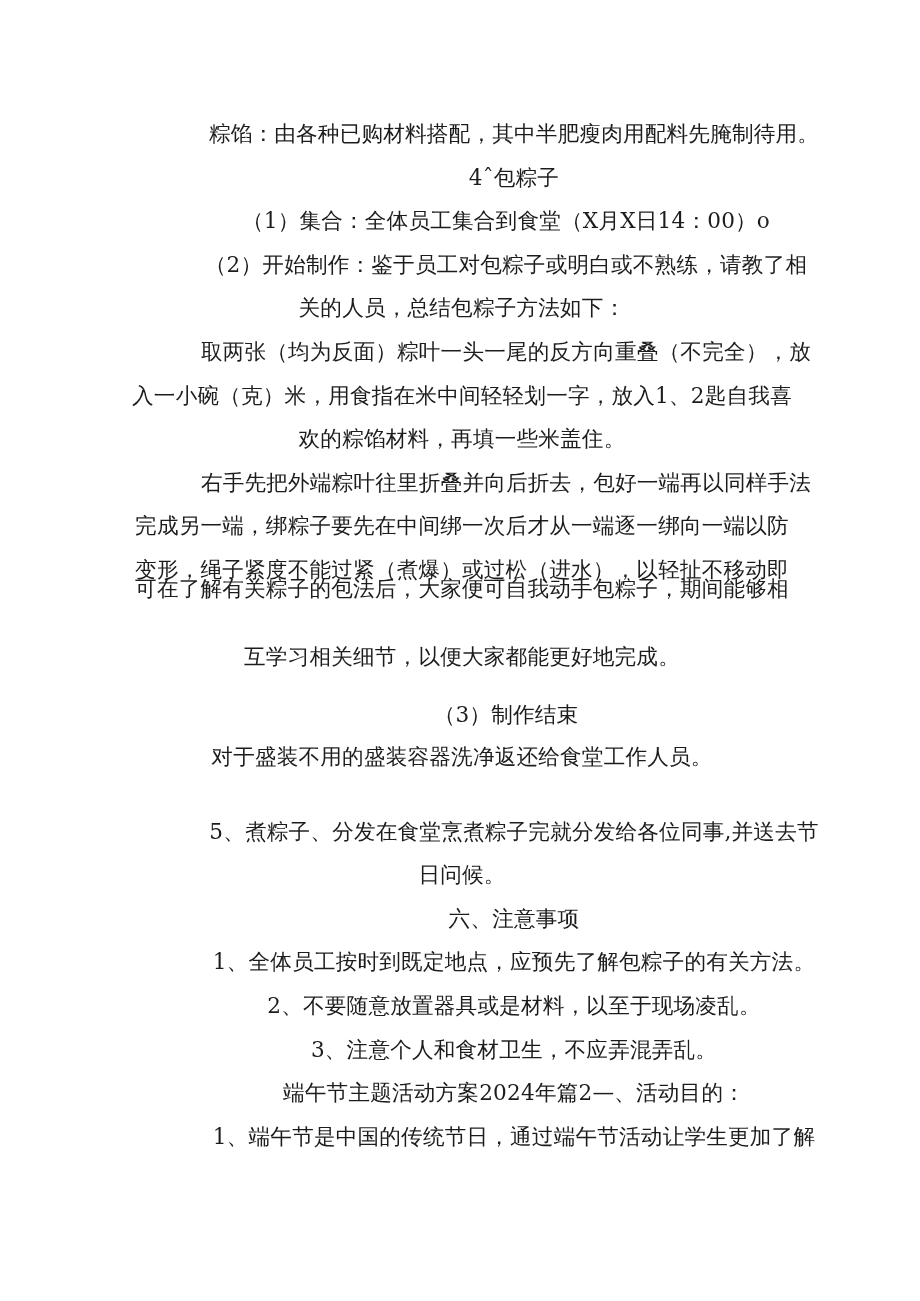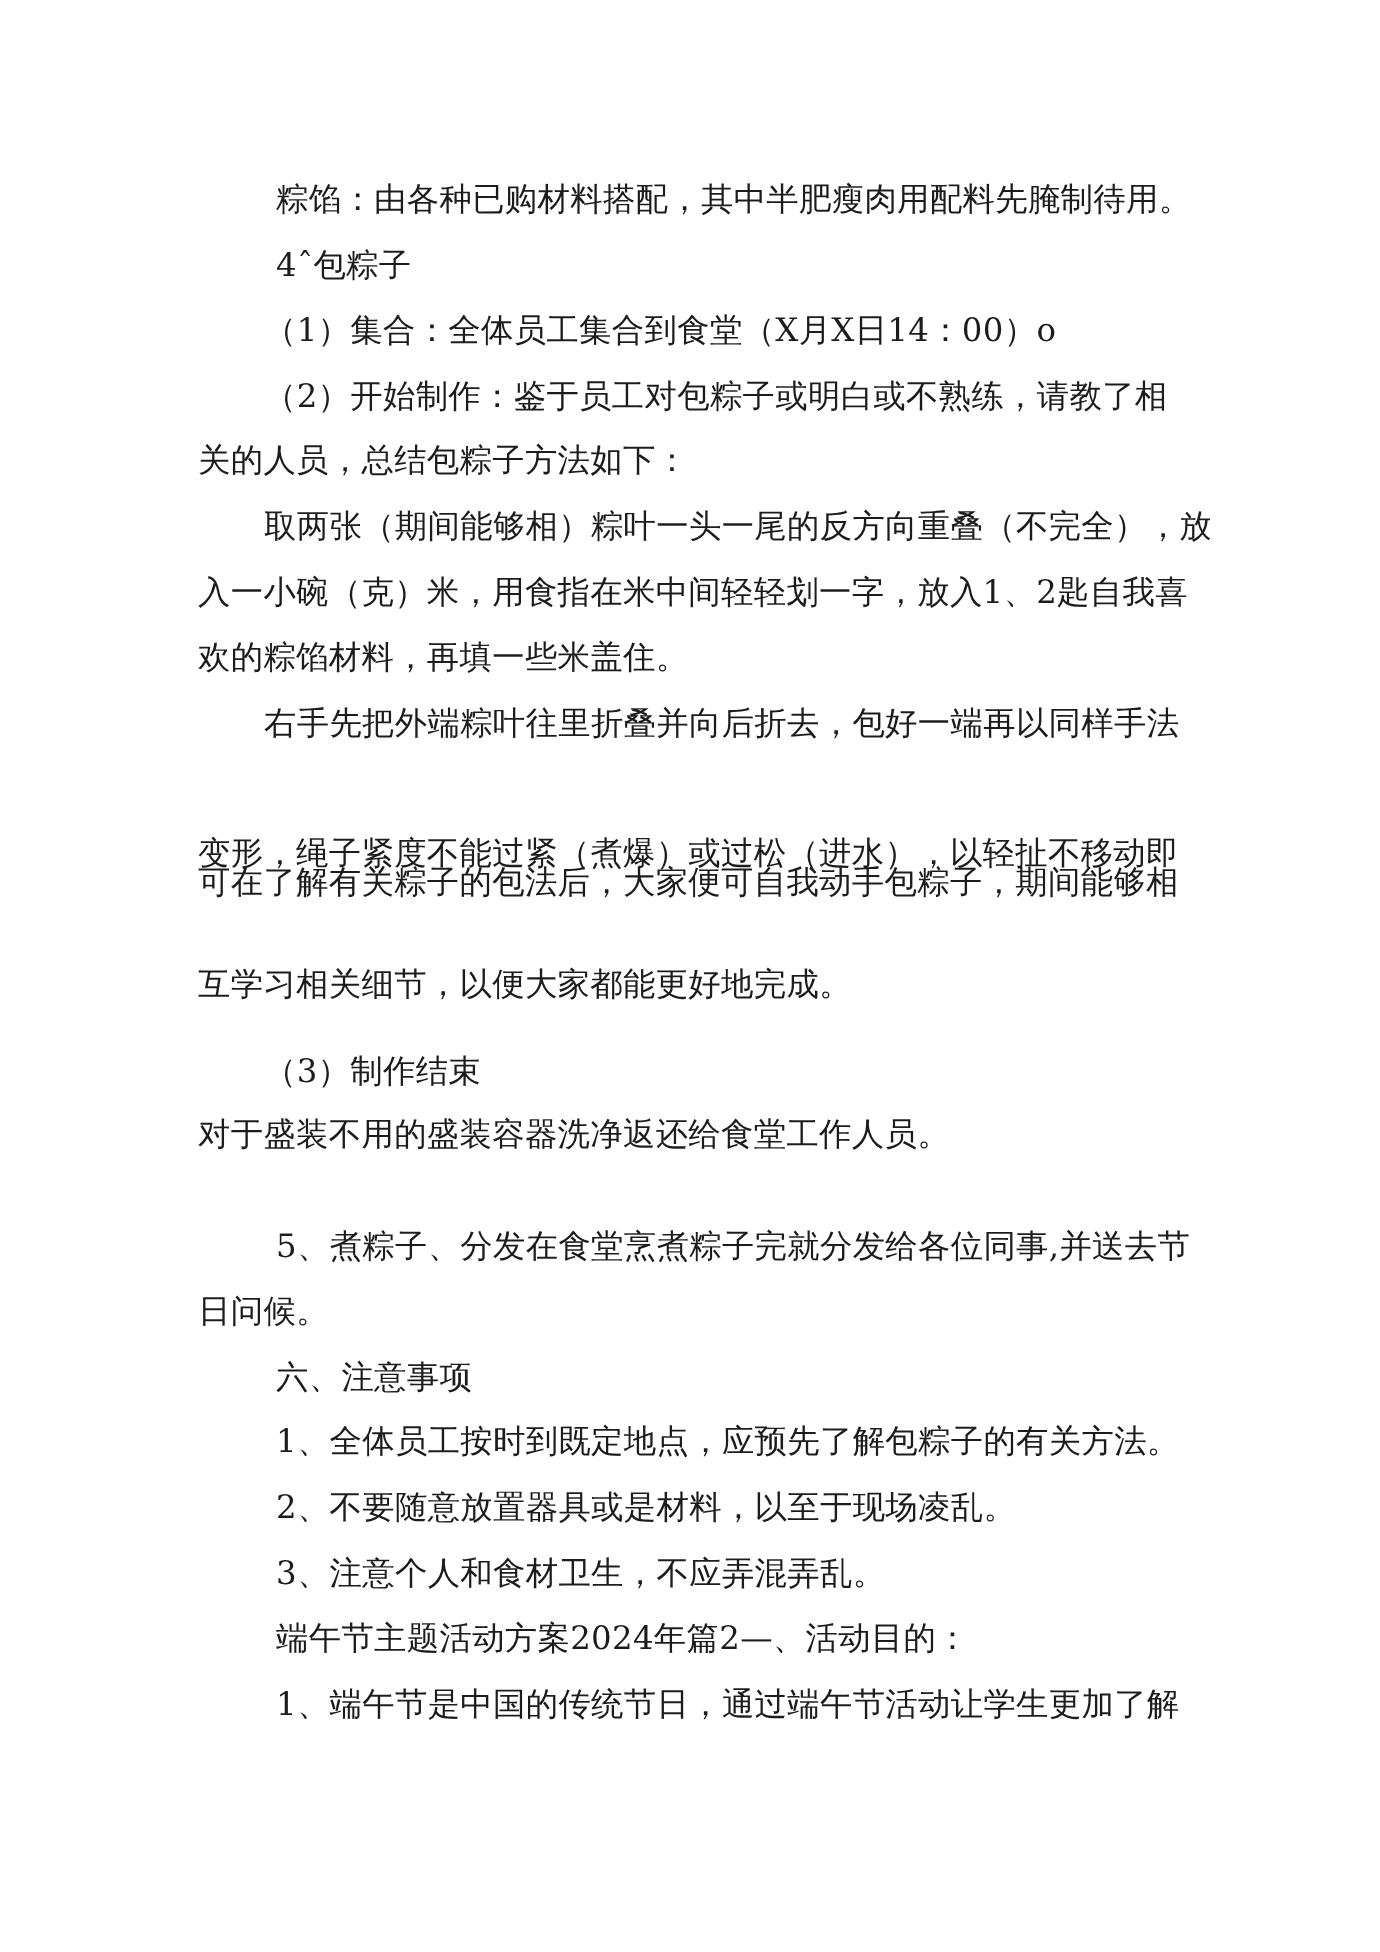--- a/index.html
+++ b/index.html
@@ -15,20 +15,21 @@
       font-family: "DejaVu Serif", "Liberation Serif", serif;
       color: #1a1a1a;
     }
     .page {
       position: absolute;
       left: 0;
       top: 0;
       width: 822px;
       height: 1301px;
       background: #ffffff;
+      text-align: center;
     }
     .line {
       position: absolute;
       left: 132px;
       width: 660px;
       height: 30px;
       line-height: 30px;
       font-size: 21.6px;
       letter-spacing: 0.2px;
       white-space: nowrap;
@@ -44,25 +45,26 @@
 
   <div class="line indent-sm" style="top:119px">粽馅：由各种已购材料搭配，其中半肥瘦肉用配料先腌制待用。</div>
 
   <div class="line indent-sm" style="top:163px">4ˆ包粽子</div>
 
   <div class="line indent" style="top:206px">（1）集合：全体员工集合到食堂（X月X日14：00）o</div>
 
   <div class="line indent" style="top:250px">（2）开始制作：鉴于员工对包粽子或明白或不熟练，请教了相</div>
   <div class="line" style="top:293px">关的人员，总结包粽子方法如下：</div>
 
-  <div class="line indent" style="top:337px">取两张（期间能够相）粽叶一头一尾的反方向重叠（不完全），放</div>
+  <div class="line indent" style="top:337px">取两张（均为反面）粽叶一头一尾的反方向重叠（不完全），放</div>
   <div class="line" style="top:381px">入一小碗（克）米，用食指在米中间轻轻划一字，放入1、2匙自我喜</div>
   <div class="line" style="top:424px">欢的粽馅材料，再填一些米盖住。</div>
 
   <div class="line indent" style="top:468px">右手先把外端粽叶往里折叠并向后折去，包好一端再以同样手法</div>
+  <div class="line" style="top:511px">完成另一端，绑粽子要先在中间绑一次后才从一端逐一绑向一端以防</div>
   <div class="line" style="top:555px">变形，绳子紧度不能过紧（煮爆）或过松（进水），以轻扯不移动即</div>
   <div class="line" style="top:574px">可在了解有关粽子的包法后，大家便可自我动手包粽子，期间能够相</div>
   <div class="line" style="top:642px">互学习相关细节，以便大家都能更好地完成。</div>
 
   <div class="line indent" style="top:700px">（3）制作结束</div>
 
   <div class="line" style="top:742px">对于盛装不用的盛装容器洗净返还给食堂工作人员。</div>
 
   <div class="line indent-sm" style="top:817px">5、煮粽子、分发在食堂烹煮粽子完就分发给各位同事,并送去节</div>
   <div class="line" style="top:860px">日问候。</div>

